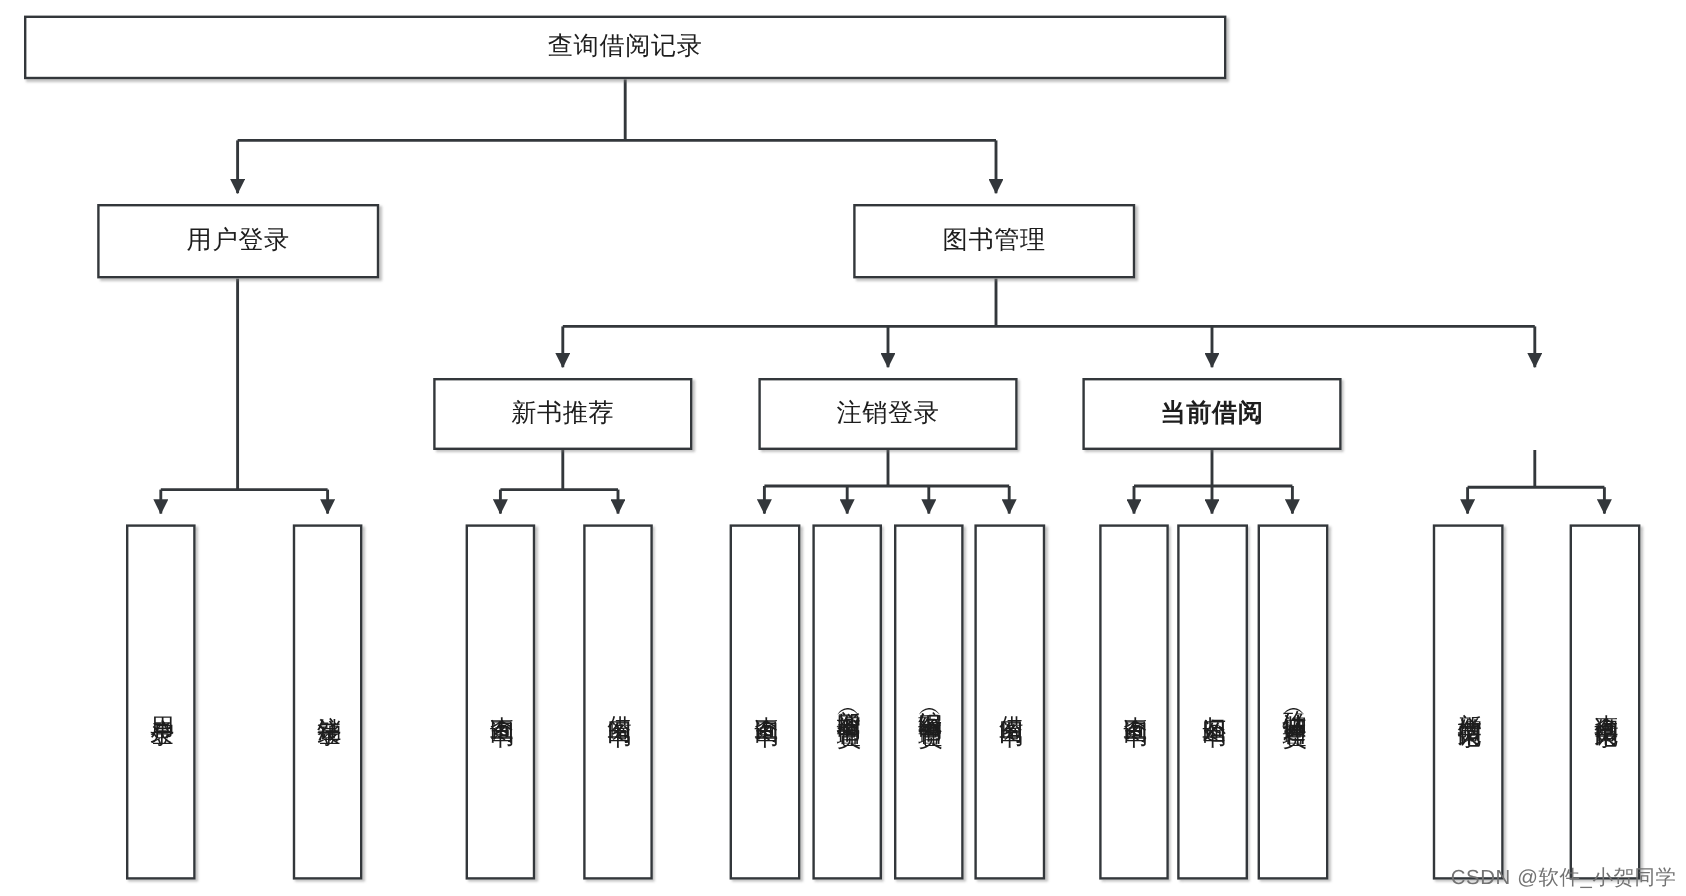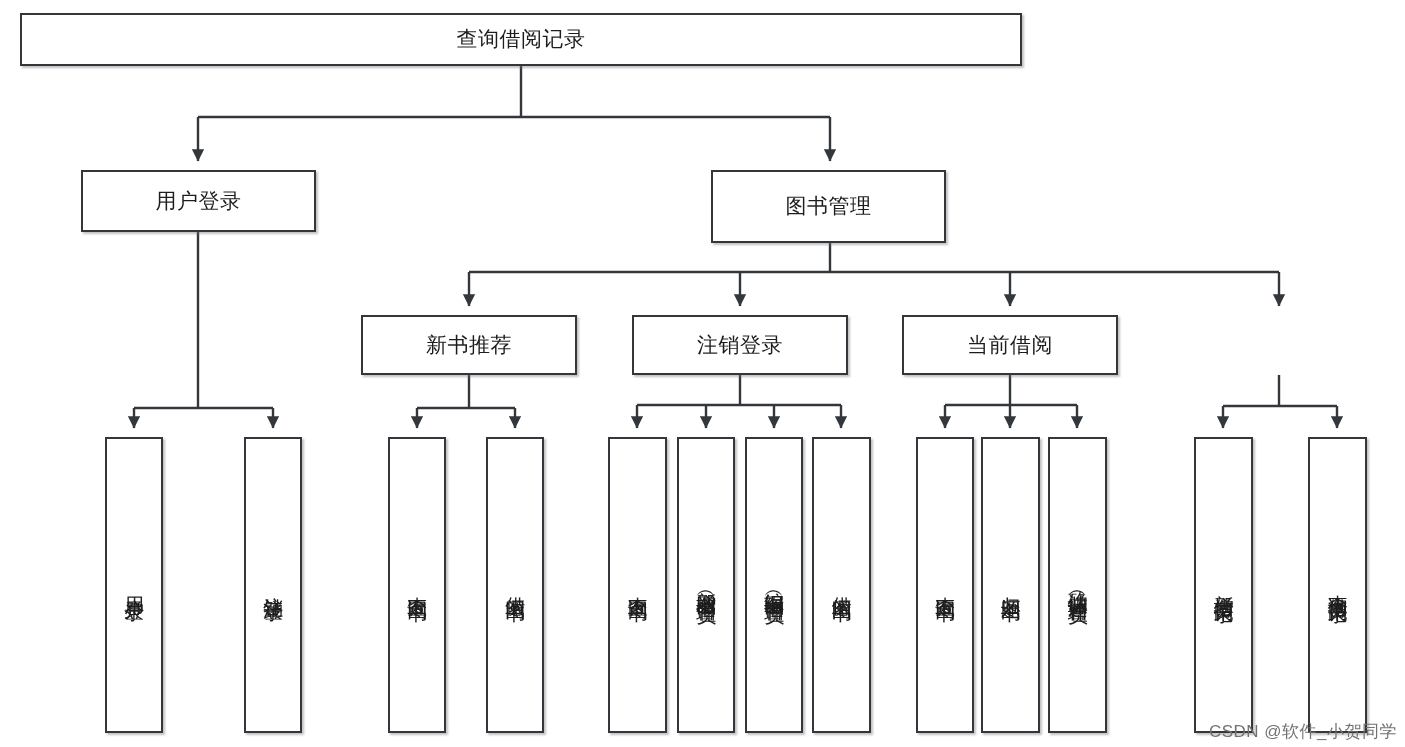--- a/index.html
+++ b/index.html
@@ -121,31 +121,31 @@
     </g>
   </svg>
 
   <div class="node horiz" style="left:20px; top:13px; width:1002px; height:53px;">
     <span class="lbl">查询借阅记录</span>
   </div>
 
   <div class="node horiz" style="left:81px; top:170px; width:235px; height:62px;">
     <span class="lbl">用户登录</span>
   </div>
-  <div class="node horiz" style="left:711px; top:170px; width:235px; height:73px;">
+  <div class="node horiz" style="left:711px; top:170px; width:235px; height:62px;">
     <span class="lbl">图书管理</span>
   </div>
 
   <div class="node horiz" style="left:361px; top:315px; width:216px; height:60px;">
     <span class="lbl">新书推荐</span>
   </div>
   <div class="node horiz" style="left:632px; top:315px; width:216px; height:60px;">
     <span class="lbl">注销登录</span>
   </div>
-  <div class="node horiz" style="left:902px; top:315px; width:216px; height:60px;">
+  <div class="node horiz" style="left:902px; top:315px; width:216px; height:60px;font-weight:bold;">
     <span class="lbl">当前借阅</span>
   </div>
 
   <div class="node vert" style="left:105px; top:437px; width:58px; height:296px;">
     <span class="lbl">用户登录</span>
   </div>
   <div class="node vert" style="left:244px; top:437px; width:58px; height:296px;">
     <span class="lbl">注销登录</span>
   </div>
 

